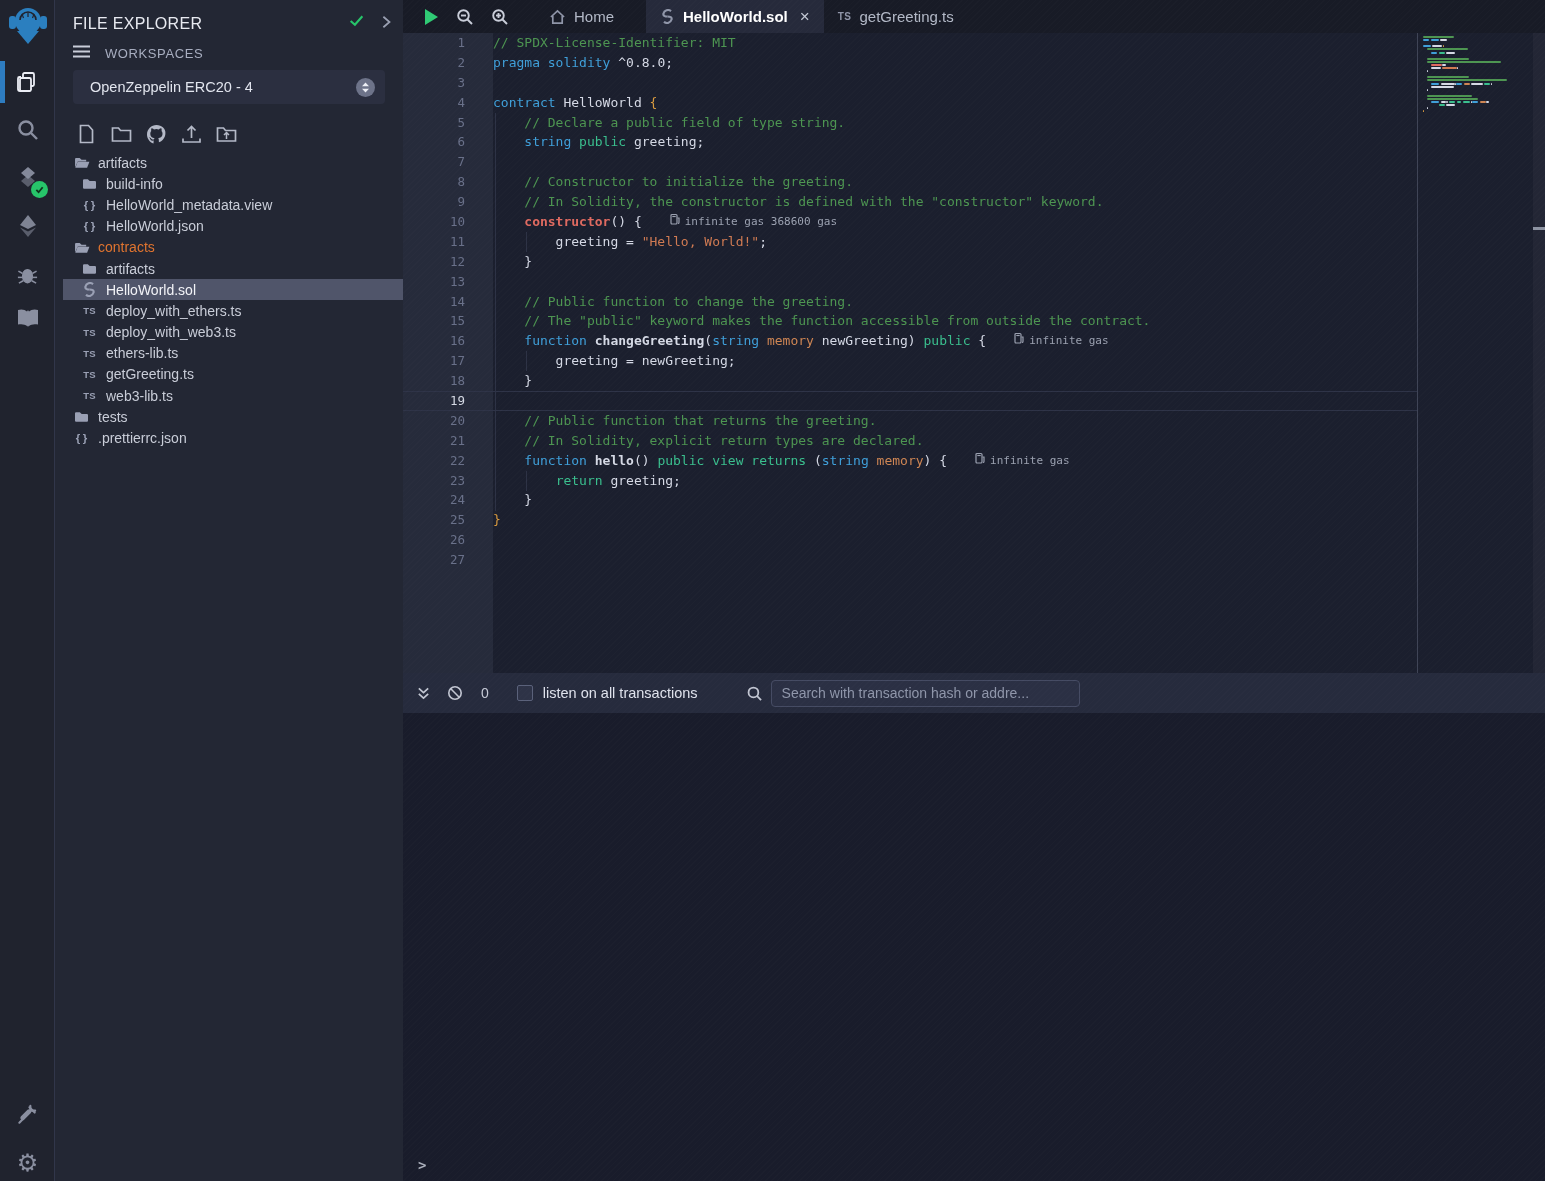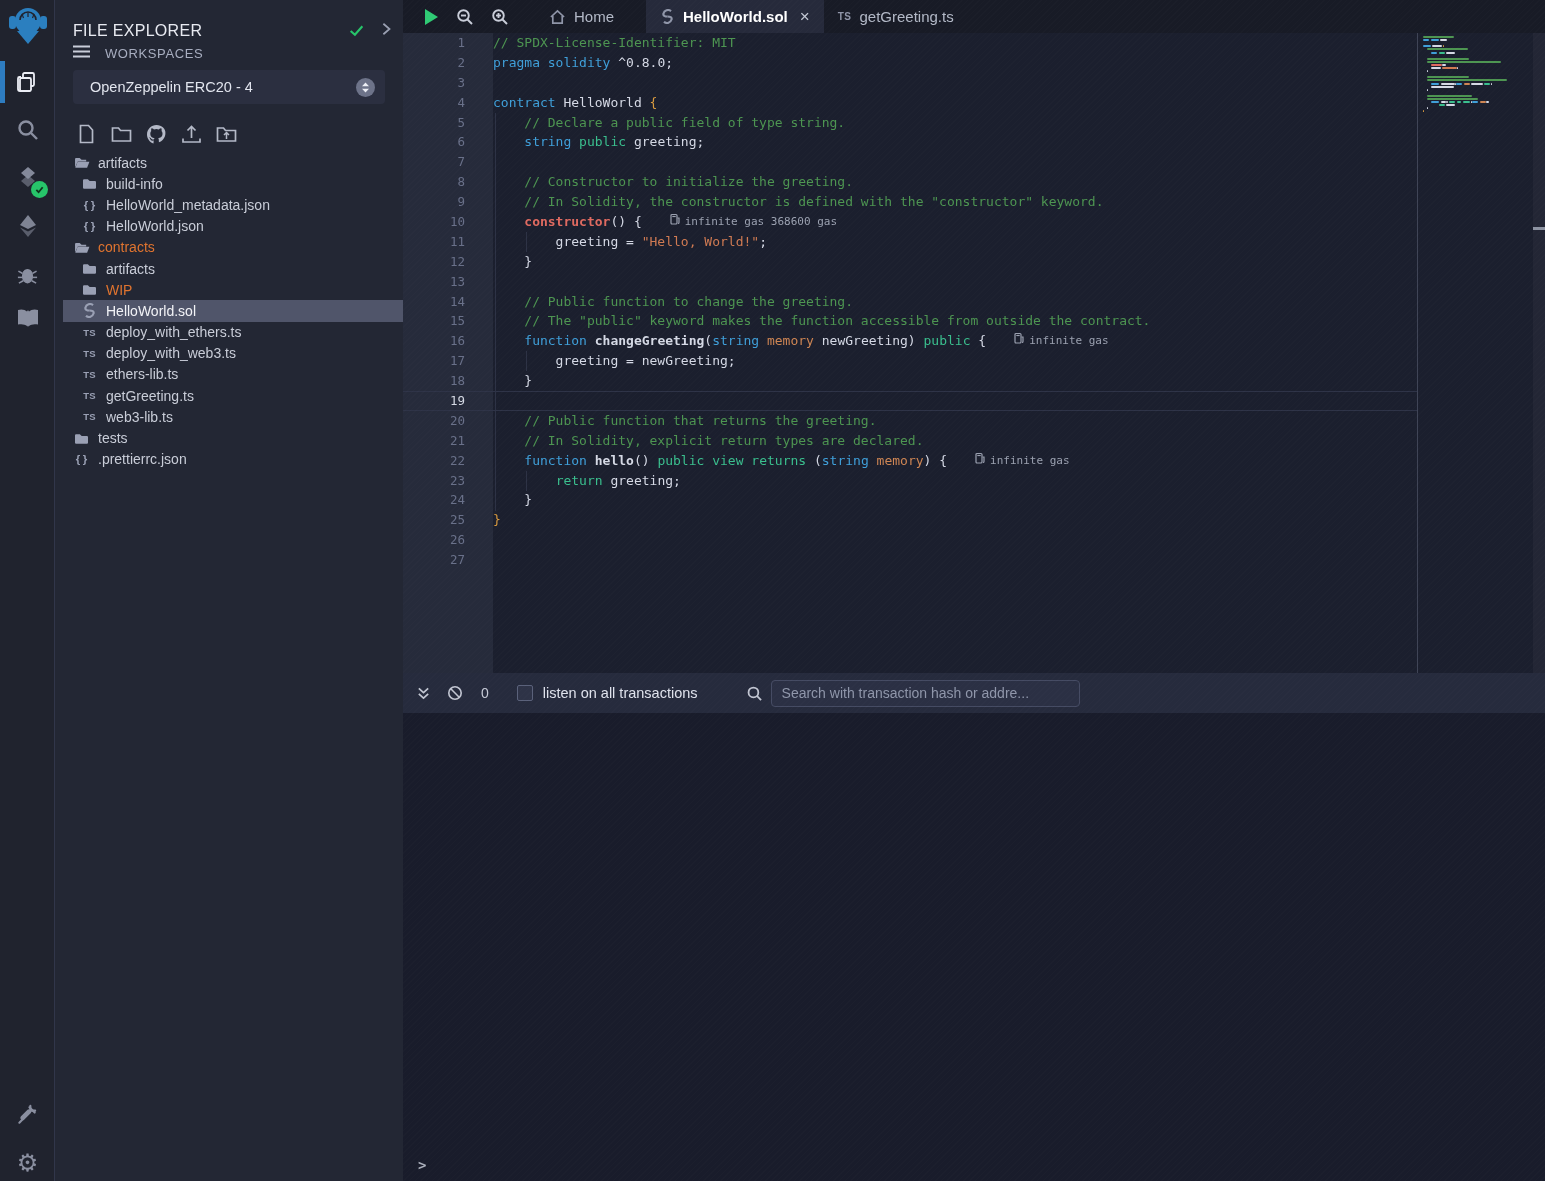--- a/index.html
+++ b/index.html
@@ -17,21 +17,21 @@
   .act-item.active { color:#eceef5; }
   .act-item.active::before { content:""; position:absolute; left:0; top:1px; width:5px; height:42px; background:#2e7cc0; }
   .act-item .ico svg { display:block; }
   .badge-check { position:absolute; right:7px; bottom:2px; width:17px; height:17px; border-radius:50%;
     background:#27c46a; display:flex; align-items:center; justify-content:center; color:#15351f; }
   #remix-logo { position:absolute; left:7px; top:4px; width:42px; height:44px; }
   .gear-glyph { font-size:24px; line-height:1; color:#8a8fa0; font-family:"DejaVu Sans", sans-serif; }
 
   
   #sidebar { position:absolute; left:55px; top:0; width:348px; height:1181px; background:#232734; z-index:2; }
-  .sb-header { position:absolute; left:18px; right:10px; top:22px; height:26px; display:flex; align-items:flex-start; }
+  .sb-header { position:absolute; left:18px; right:10px; top:7px; height:26px; display:flex; align-items:flex-end; }
   .sb-title { font-size:16px; font-weight:500; color:#e8eaf1; letter-spacing:.3px; flex:1; }
   .sb-header .ico { margin-left:14px; }
   .ws-row { position:absolute; left:18px; top:44px; height:18px; display:flex; align-items:center; gap:15px; color:#c7ccd9; }
   .ws-label { font-size:13px; color:#a8aec0; letter-spacing:.6px; }
   .ws-select { position:absolute; left:18px; top:70px; width:312px; height:34px; background:#2b2f40;
     border-radius:4px; display:flex; align-items:center; padding:0 10px 0 17px; cursor:pointer; }
   .ws-name { flex:1; font-size:14.5px; color:#e2e5ee; }
   .ws-badge { width:19px; height:19px; border-radius:50%; background:#6d7389; display:flex; align-items:center; justify-content:center; }
   .actions-row { position:absolute; left:18px; top:121px; display:flex; gap:9px; color:#b4b9c7; }
   .actions-row .ico { width:26px; height:26px; display:flex; align-items:center; justify-content:center; cursor:pointer; }
@@ -275,21 +275,21 @@
             <svg width="15" height="13" viewBox="0 0 16 14" fill="currentColor">
               <path d="M1 3.5 a1.2 1.2 0 0 1 1.2-1.2 h4 l2 2 h5.6 A1.2 1.2 0 0 1 15 5.5 v6 a1.2 1.2 0 0 1-1.2 1.2 H2.2 A1.2 1.2 0 0 1 1 11.5 Z"></path>
             </svg>
           </span>
           <span class="lbl">build-info</span>
         </div>
         <div class="tree-row indent1">
           <span class="ico">
             <span class="brace-txt">{ }</span>
           </span>
-          <span class="lbl">HelloWorld_metadata.json</span>
+          <span class="lbl">HelloWorld_metadata.view</span>
         </div>
         <div class="tree-row indent1">
           <span class="ico">
             <span class="brace-txt">{ }</span>
           </span>
           <span class="lbl">HelloWorld.json</span>
         </div>
         <div class="tree-row indent0">
           <span class="ico">
             <svg width="16" height="13" viewBox="0 0 17 14" fill="currentColor">
@@ -299,28 +299,20 @@
           </span>
           <span class="lbl orange">contracts</span>
         </div>
         <div class="tree-row indent1">
           <span class="ico">
             <svg width="15" height="13" viewBox="0 0 16 14" fill="currentColor">
               <path d="M1 3.5 a1.2 1.2 0 0 1 1.2-1.2 h4 l2 2 h5.6 A1.2 1.2 0 0 1 15 5.5 v6 a1.2 1.2 0 0 1-1.2 1.2 H2.2 A1.2 1.2 0 0 1 1 11.5 Z"></path>
             </svg>
           </span>
           <span class="lbl">artifacts</span>
-        </div>
-        <div class="tree-row indent1">
-          <span class="ico">
-            <svg width="15" height="13" viewBox="0 0 16 14" fill="currentColor">
-              <path d="M1 3.5 a1.2 1.2 0 0 1 1.2-1.2 h4 l2 2 h5.6 A1.2 1.2 0 0 1 15 5.5 v6 a1.2 1.2 0 0 1-1.2 1.2 H2.2 A1.2 1.2 0 0 1 1 11.5 Z"></path>
-            </svg>
-          </span>
-          <span class="lbl orange">WIP</span>
         </div>
         <div class="tree-row indent1 selected">
           <span class="ico">
             <svg width="15" height="15" viewBox="0 0 16 16">
               <path d="M11.8 2.2 A5.2 5.2 0 0 0 3.6 5.0 C3.3 7.0 5 8 8 8" fill="none" stroke="currentColor" stroke-width="2.3"></path>
               <path d="M4.2 13.8 A5.2 5.2 0 0 0 12.4 11 C12.7 9 11 8 8 8" fill="none" stroke="currentColor" stroke-width="2.3"></path>
             </svg>
           </span>
           <span class="lbl">HelloWorld.sol</span>
         </div>

